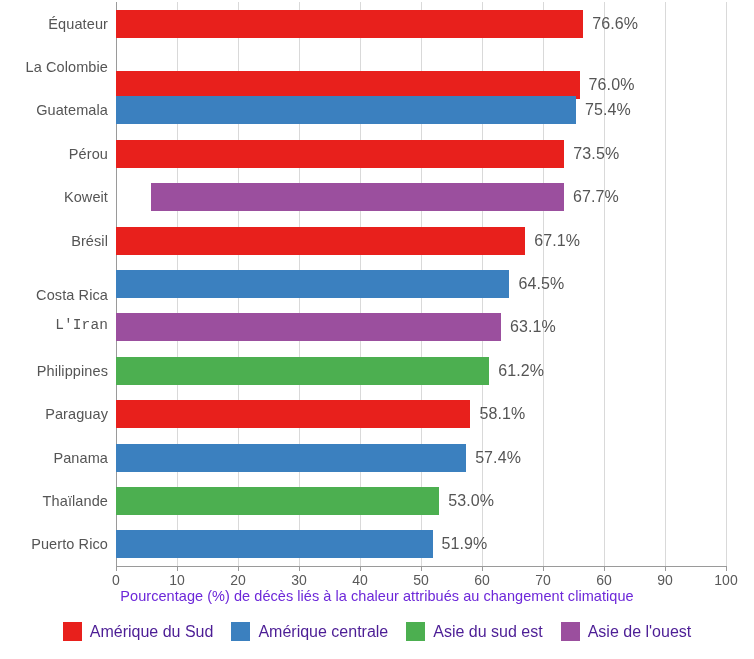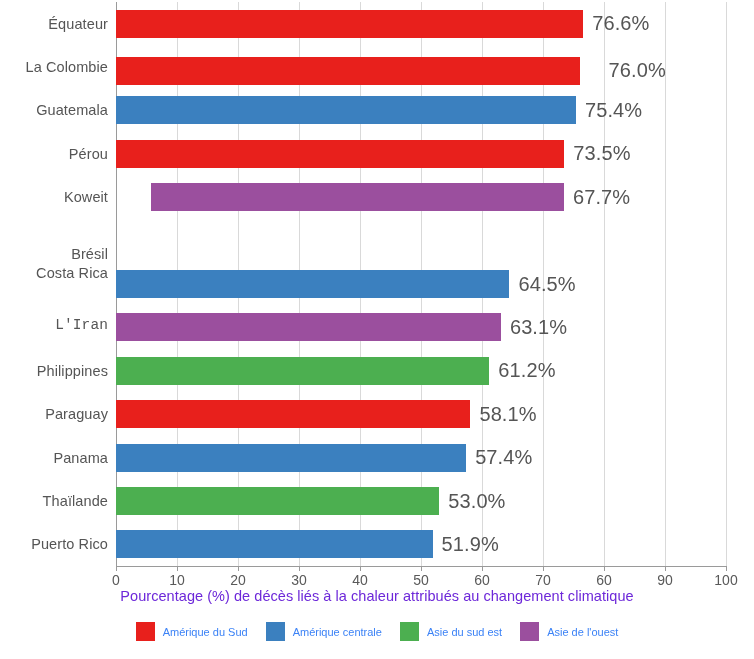--- a/index.html
+++ b/index.html
@@ -57,21 +57,21 @@
     right: 0;
     height: 43.4px;
     display: flex;
     align-items: center;
   }
   .bar {
     height: 28px;
     flex: 0 0 auto;
   }
   .bar-value {
-    font-size: 20px;
+    font-size: 16px;
     color: #555555;
     margin-left: 9px;
     white-space: nowrap;
     letter-spacing: 0.1px;
   }
 
   
   .cat-labels {
     position: absolute;
     left: 0;
@@ -152,38 +152,38 @@
     margin-right: 18px;
   }
   .legend-item:last-child { margin-right: 0; }
   .legend-swatch {
     width: 19px;
     height: 19px;
     margin-right: 8px;
     flex: 0 0 auto;
   }
   .legend-label {
-    font-size: 11px;
-    color: #3b82f6;
+    font-size: 16px;
+    color: #4c1d95;
     white-space: nowrap;
   }
 </style>
 </head>
 <body>
 
 <div id="chart-root">
 
   <div class="cat-labels">
       <div class="cat-label" style="top: 0px;">Équateur</div>
       <div class="cat-label" style="top: 43.4px;">La Colombie</div>
       <div class="cat-label" style="top: 86.8px;">Guatemala</div>
       <div class="cat-label" style="top: 130.2px;">Pérou</div>
       <div class="cat-label" style="top: 173.6px;">Koweit</div>
-      <div class="cat-label" style="top: 230px;">Brésil</div>
-      <div class="cat-label" style="top: 249px; text-align: center;">Costa Rica</div>
+      <div class="cat-label" style="top: 217px;">Brésil</div>
+      <div class="cat-label" style="top: 271px; text-align: center;">Costa Rica</div>
       <div class="cat-label" style="top: 301px; font-family: Liberation Mono, monospace;">L'Iran</div>
       <div class="cat-label" style="top: 347.2px;">Philippines</div>
       <div class="cat-label" style="top: 390.6px;">Paraguay</div>
       <div class="cat-label" style="top: 434px;">Panama</div>
       <div class="cat-label" style="top: 477.4px;">Thaïlande</div>
       <div class="cat-label" style="top: 520.8px;">Puerto Rico</div>
     </div>
 
   <div class="plot-area">
     <div class="gridlines">
@@ -197,35 +197,39 @@
         <div class="gridline" style="left: 427px;"></div>
         <div class="gridline" style="left: 488px;"></div>
         <div class="gridline" style="left: 549px;"></div>
         <div class="gridline" style="left: 610px;"></div>
       </div>
     <div class="rows">
         <div class="row" style="top: 0px;">
           <div class="bar" title="Équateur 76.6%" style="width: 467.26px; background: rgb(232, 32, 28);"></div>
           <span class="bar-value">76.6%</span>
         </div>
-        <div class="row" style="top: 47px; gap: 20px;">
+        <div class="row" style="top: 61px;">
           <div class="bar" title="La Colombie 76.0%" style="width: 463.6px; background: rgb(232, 32, 28);"></div>
           <span class="bar-value">76.0%</span>
         </div>
         <div class="row" style="top: 86.8px;">
           <div class="bar" title="Guatemala 75.4%" style="width: 459.94px; background: rgb(59, 128, 191);"></div>
           <span class="bar-value">75.4%</span>
         </div>
         <div class="row" style="top: 130.2px;">
           <div class="bar" title="Pérou 73.5%" style="width: 448.35px; background: rgb(232, 32, 28);"></div>
           <span class="bar-value">73.5%</span>
         </div>
         <div class="row" style="top: 173.6px; padding-left: 35px;">
           <div class="bar" title="Koweit 67.7%" style="width: 412.97px; background: rgb(155, 79, 158);"></div>
           <span class="bar-value">67.7%</span>
+        </div>
+        <div class="row" style="top: 217px;">
+          <div class="bar" title="Brésil 67.1%" style="width: 409.31px; background: rgb(232, 32, 28);"></div>
+          <span class="bar-value">67.1%</span>
         </div>
         <div class="row" style="top: 260.4px;">
           <div class="bar" title="Costa Rica 64.5%" style="width: 393.45px; background: rgb(59, 128, 191);"></div>
           <span class="bar-value">64.5%</span>
         </div>
         <div class="row" style="top: 303.8px;">
           <div class="bar" title="L'Iran 63.1%" style="width: 384.91px; background: rgb(155, 79, 158);"></div>
           <span class="bar-value">63.1%</span>
         </div>
         <div class="row" style="top: 347.2px;">

